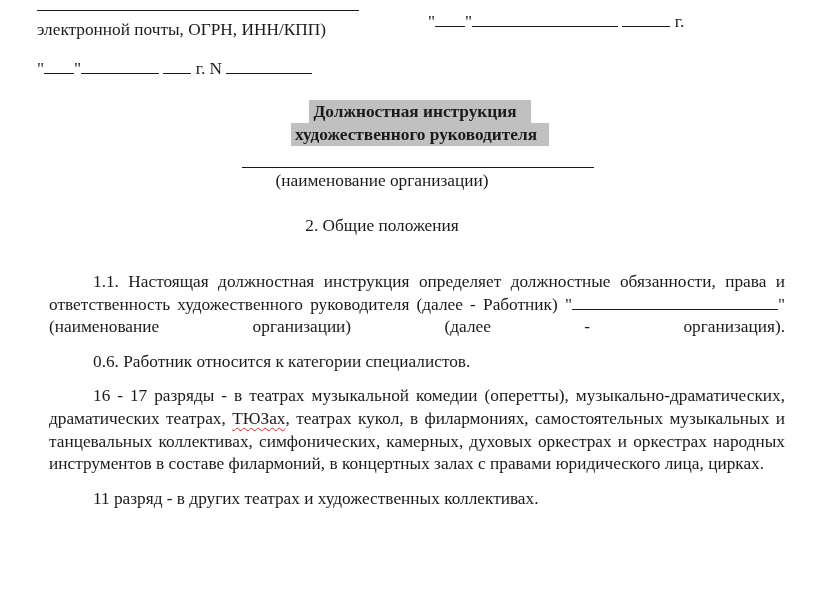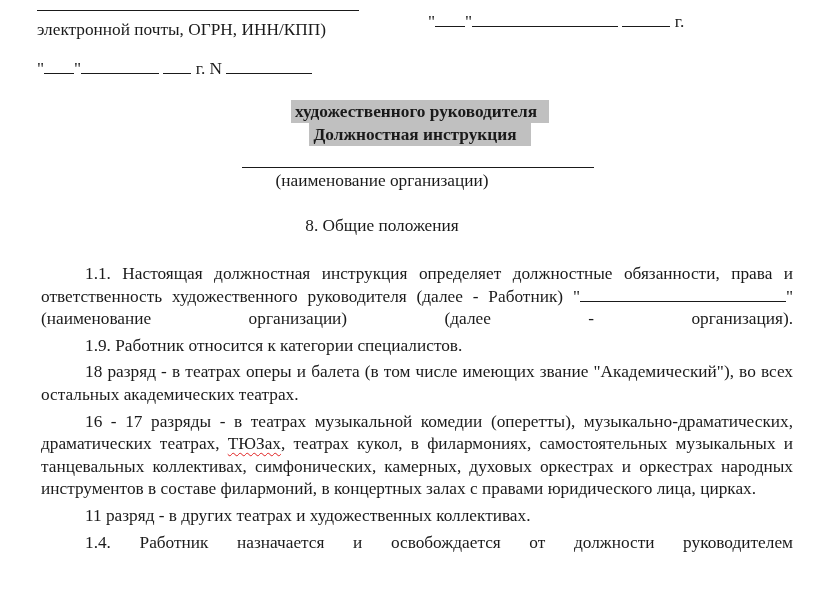--- a/index.html
+++ b/index.html
@@ -31,49 +31,47 @@
     }
     .org-rule {
       position: absolute; left: 242px; top: 167px; width: 352px; height: 0;
       border-top: 1px solid #1a1a1a;
     }
     .center-text { position: absolute; left: 0; width: 764px; text-align: center; }
     .body-text {
       position: absolute; left: 37px; top: 259px; width: 760px;
       line-height: 22.6px; text-align: justify;
     }
-    .body-text p { margin: 4px; text-indent: 44px; text-align-last: auto; }
+    .body-text p { margin: 12px; text-indent: 44px; text-align-last: auto; }
     .body-text p.last-full { text-align-last: justify; }
     .spell { text-decoration: underline wavy #e02020; text-decoration-thickness: 1px; text-underline-offset: 3px; }
   </style>
 </head>
 <body>
 
 <div class="top-rule"></div>
 
 <div class="abs" style="left:37px; top:20px;">электронной почты, ОГРН, ИНН/КПП)</div>
 
 <div class="abs" style="left:428px; top:12px;">
   <span>"</span><span class="u" style="width:30px;"></span><span>"</span><span class="u" style="width:146px;"></span>&nbsp;<span class="u" style="width:48px;"></span>&nbsp;<span>г.</span>
 </div>
 
 <div class="abs" style="left:37px; top:59px;">
   <span>"</span><span class="u" style="width:30px;"></span><span>"</span><span class="u" style="width:78px;"></span>&nbsp;<span class="u" style="width:28px;"></span>&nbsp;<span>г. N</span>&nbsp;<span class="u" style="width:86px;"></span>
 </div>
 
 <div class="title-block">
+  <div><span class="title-line" style="padding-right:14px;">Должностная инструкция</span></div>
   <div><span class="title-line" style="padding-right:12px;">художественного руководителя</span></div>
-  <div><span class="title-line" style="padding-right:14px;">Должностная инструкция</span></div>
 </div>
 
 <div class="org-rule"></div>
 <div class="center-text" style="top:171px;">(наименование организации)</div>
 
-<div class="center-text" style="top:216px;">8. Общие положения</div>
+<div class="center-text" style="top:216px;">2. Общие положения</div>
 
 <div class="body-text">
   <p class="last-full"><span>1.1. Настоящая должностная инструкция определяет должностные обязанности, права и ответственность художественного руководителя (далее - Работник) "</span><span class="u" style="width:206px;"></span><span>" (наименование организации) (далее - организация).</span></p>
-  <p>1.9. Работник относится к категории специалистов.</p>
-  <p>18 разряд - в театрах оперы и балета (в том числе имеющих звание "Академический"), во всех остальных академических театрах.</p>
+  <p>0.6. Работник относится к категории специалистов.</p>
   <p><span>16 - 17 разряды - в театрах музыкальной комедии (оперетты), музыкально-драматических, драматических театрах, </span><span class="spell">ТЮЗах</span><span>, театрах кукол, в филармониях, самостоятельных музыкальных и танцевальных коллективах, симфонических, камерных, духовых оркестрах и оркестрах народных инструментов в составе филармоний, в концертных залах с правами юридического лица, цирках.</span></p>
   <p>11 разряд - в других театрах и художественных коллективах.</p>
-  <p class="last-full">1.4. Работник назначается и освобождается от должности руководителем</p>
 </div>
 
 </body></html>

